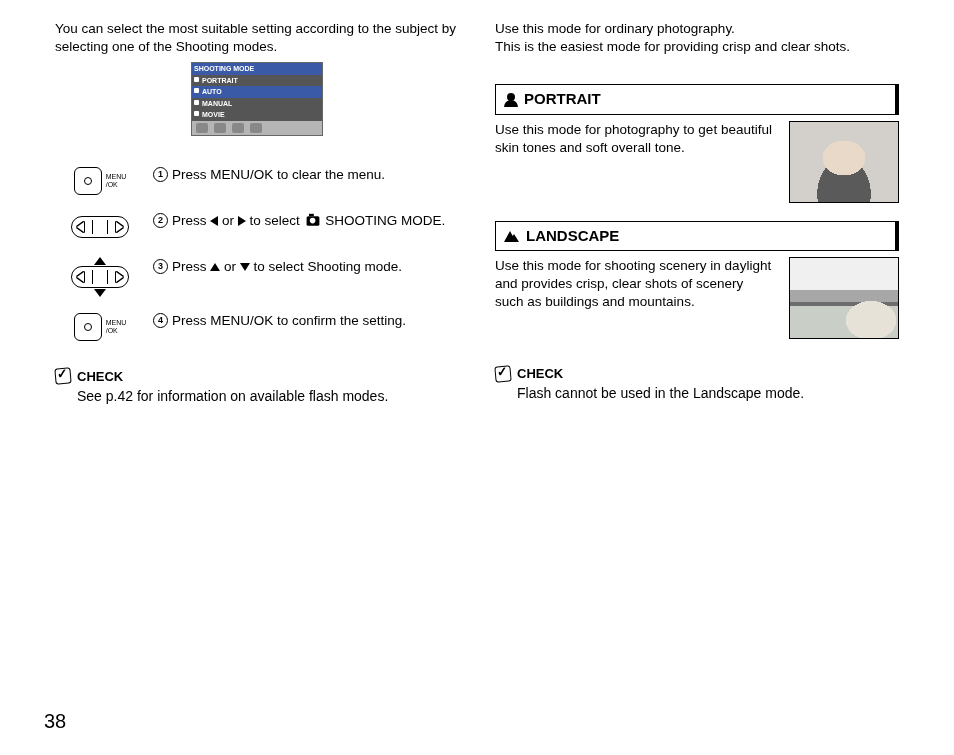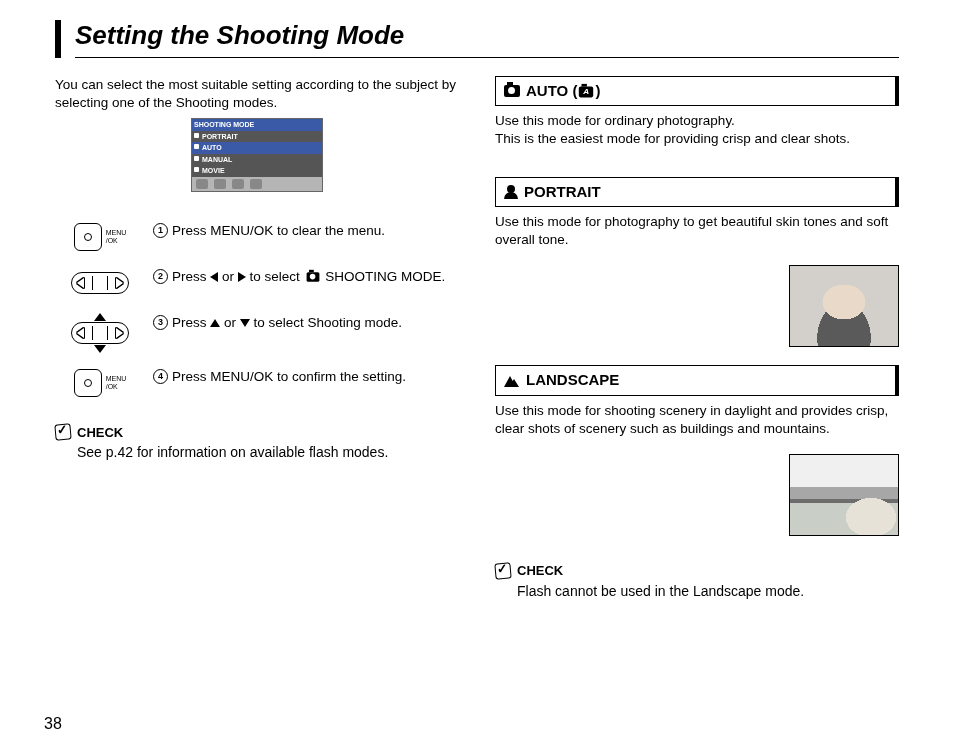--- a/index.html
+++ b/index.html
@@ -231,22 +231,21 @@
     align-items: center;
     gap: 6px;
     margin-bottom: 6px;
   }
   .sect-body {
     margin-bottom: 18px;
   }
   .two {
     display: flex;
     gap: 16px;
-    align-items: flex-end;
-    flex-direction: column;
+    align-items: flex-start;
   }
   .two .txt { flex: 1; }
   .thumb {
     width: 108px;
     height: 80px;
     border: 1px solid #000;
     background: #ccc;
     flex-shrink: 0;
     position:relative;
     overflow:hidden;
@@ -347,32 +346,29 @@
     width:0;height:0;
   }
   .tri-l-sm{ border-top:5px solid transparent;border-bottom:5px solid transparent;border-right:8px solid #000;}
   .tri-r-sm{ border-top:5px solid transparent;border-bottom:5px solid transparent;border-left:8px solid #000;}
   .tri-u-sm{ border-left:5px solid transparent;border-right:5px solid transparent;border-bottom:8px solid #000;}
   .tri-d-sm{ border-left:5px solid transparent;border-right:5px solid transparent;border-top:8px solid #000;}
   .page-num {
     position: absolute;
     bottom: 22px;
     left: 44px;
-    font-size: 16px;
+    font-size: 20px;
   }
   .step-content{ flex:1; }
 </style>
 </head>
 <body>
 
 <div class="page">
 
-  <div class="title-bar">
-    <div class="title">Setting the Shooting Mode</div>
-  </div>
 
   <div class="columns">
 
     <div class="col">
       <div class="intro">You can select the most suitable setting according to the subject by selecting one of the Shooting modes.</div>
 
       <div class="lcd">
         <div class="lcd-header">SHOOTING MODE</div>
         <div class="lcd-item">PORTRAIT</div>
         <div class="lcd-item sel">AUTO</div>
@@ -455,24 +451,20 @@
           <span class="check-ic"></span>
           <span>CHECK</span>
         </div>
         <div class="check-body">See p.42 for information on available flash modes.</div>
       </div>
 
     </div>
 
     <div class="col">
 
-      <div class="sect">
-        <span class="ic-camera"></span>
-        <span><span>AUTO (</span><span class="ic-camera-a" style="transform:scale(0.9);margin:0 1px;"></span><span>)</span></span>
-      </div>
       <div class="sect-body">
         <div>Use this mode for ordinary photography.</div>
         <div>This is the easiest mode for providing crisp and clear shots.</div>
         <div style="height:10px"></div>
       </div>
 
       <div class="sect">
         <span class="ic-head"></span>
         <span>PORTRAIT</span>
       </div>

